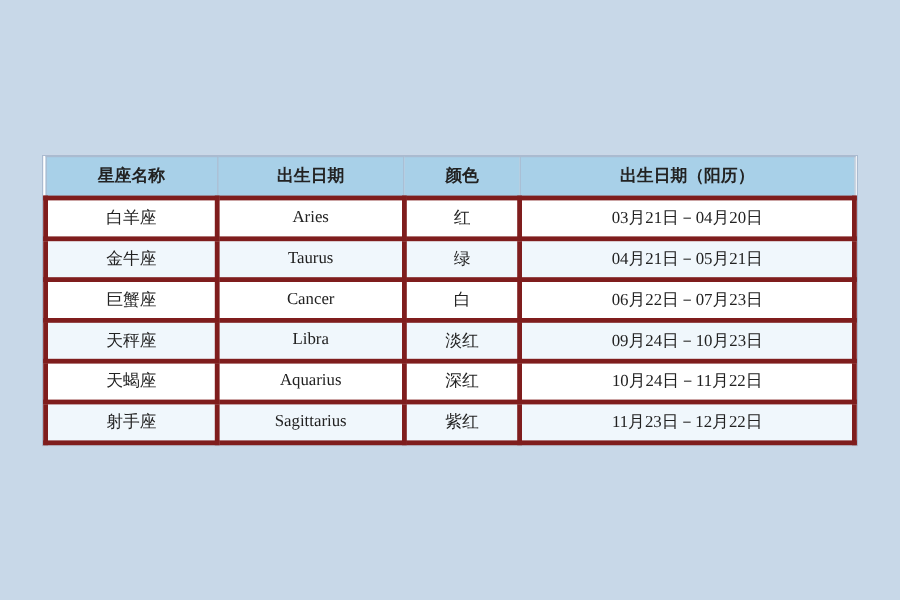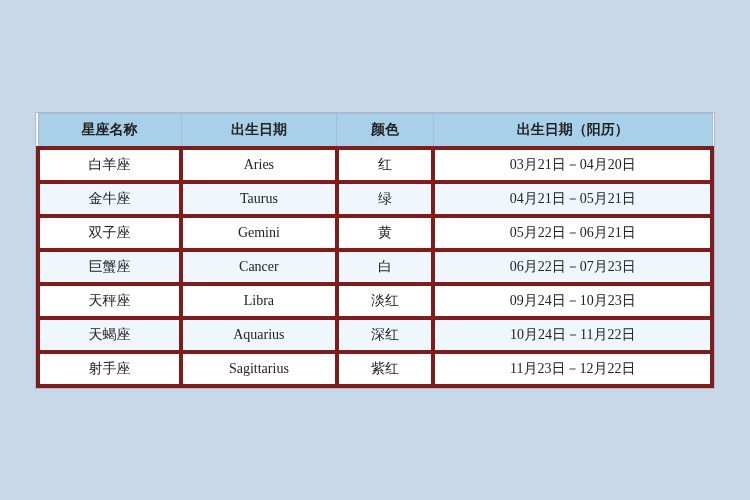--- a/index.html
+++ b/index.html
@@ -65,26 +65,20 @@
           <td>红</td>
           <td>03月21日－04月20日</td>
         </tr>
         <tr>
           <td>金牛座</td>
           <td>Taurus</td>
           <td>绿</td>
           <td>04月21日－05月21日</td>
         </tr>
         <tr>
-          <td>双子座</td>
-          <td>Gemini</td>
-          <td>黄</td>
-          <td>05月22日－06月21日</td>
-        </tr>
-        <tr>
           <td>巨蟹座</td>
           <td>Cancer</td>
           <td>白</td>
           <td>06月22日－07月23日</td>
         </tr>
         <tr>
           <td>天秤座</td>
           <td>Libra</td>
           <td>淡红</td>
           <td>09月24日－10月23日</td>

